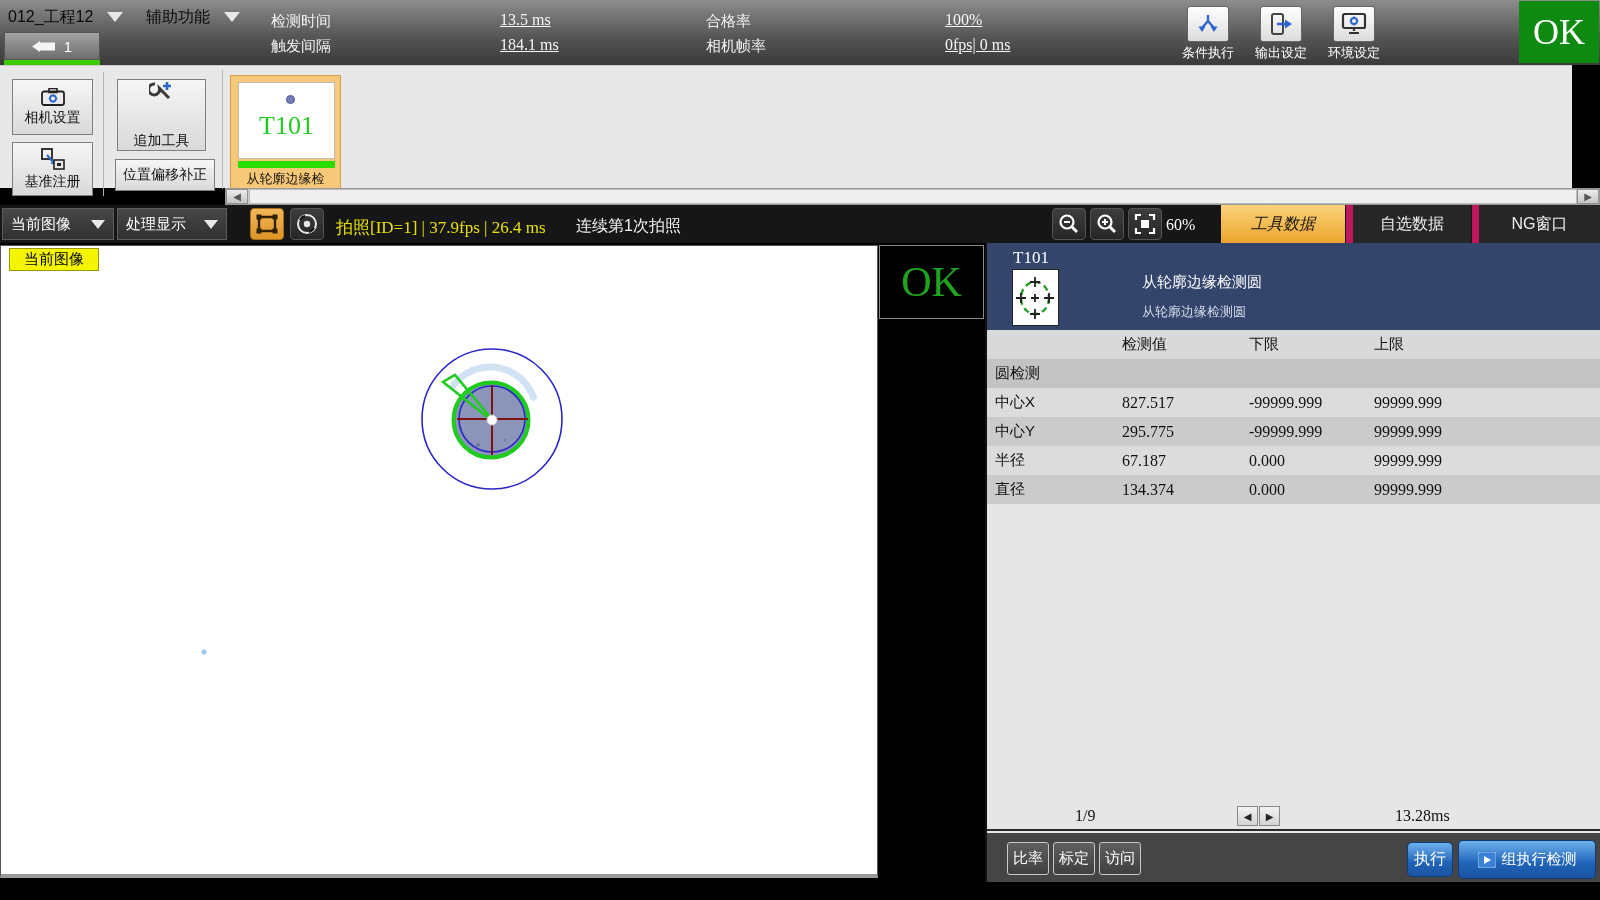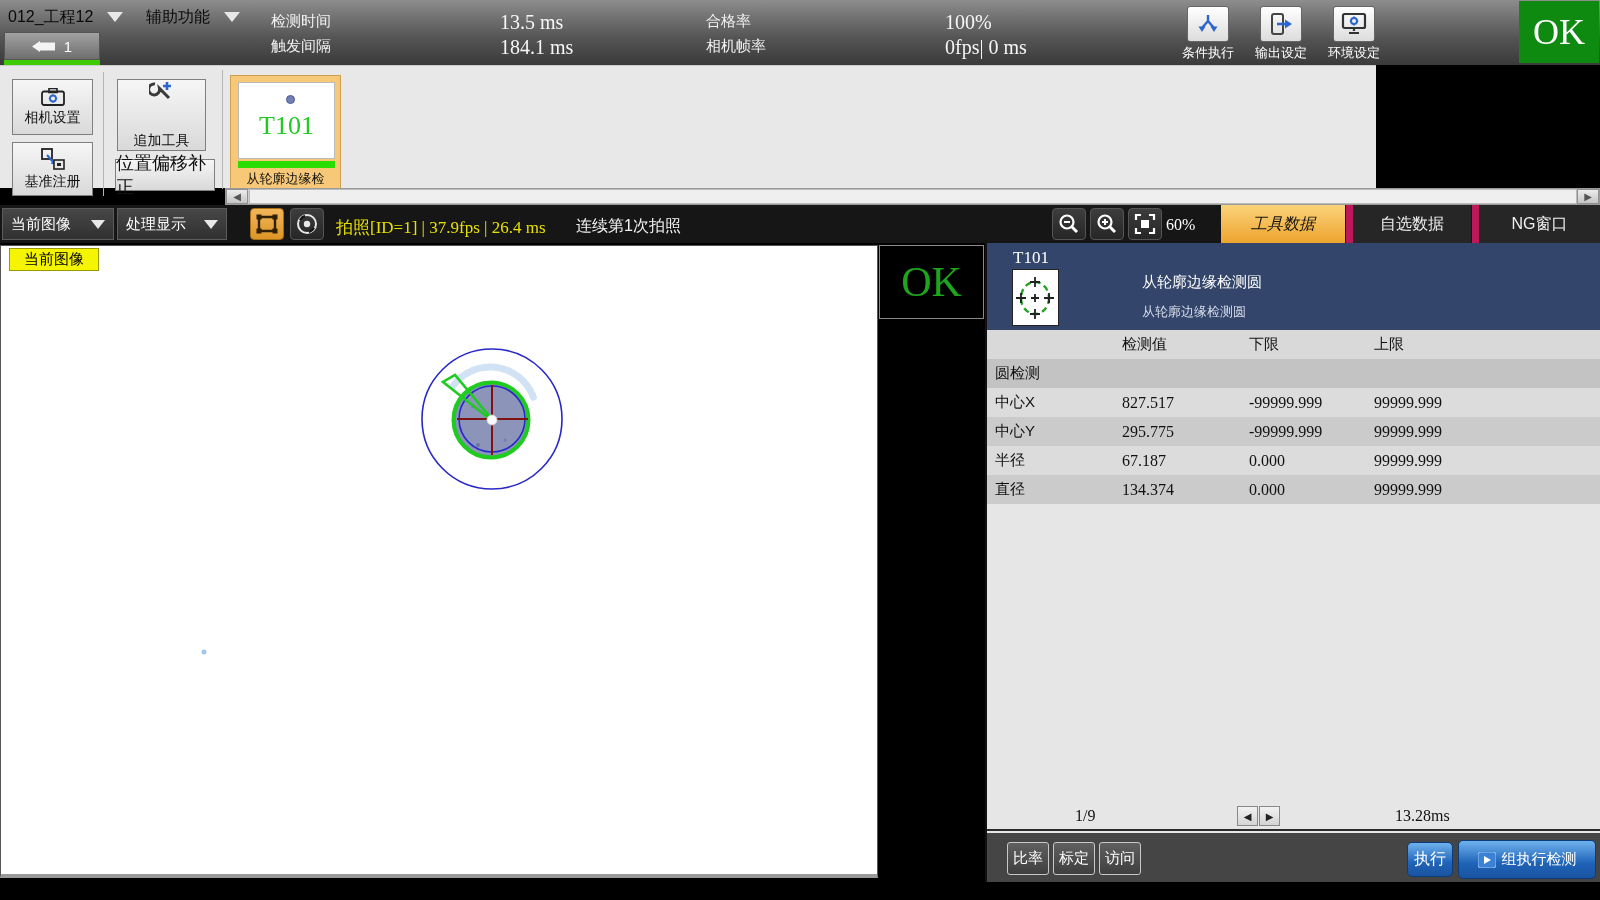--- a/index.html
+++ b/index.html
@@ -14,32 +14,32 @@
     background:linear-gradient(180deg,#8d8d8d 0%,#6f6f6f 30%,#535353 60%,#3a3a3a 100%);padding-left:24px; }
   .top-select { height:30px; display:flex; align-items:center; gap:14px; color:#0a0a0a;
     font-size:16px; padding:0 6px; cursor:pointer; }
   .tri-down { width:0; height:0; border-left:8px solid transparent; border-right:8px solid transparent;
     border-top:10px solid #e8e8e8; }
   #camera-tab { left:4px; top:32px; width:96px; height:28px;
     background:linear-gradient(180deg,#a2a2a2,#6e6e6e); border:1px solid #555;
     display:flex; align-items:center; justify-content:center; gap:6px; color:#fff; font-size:15px; }
   #camera-tab-underline { left:4px; top:60px; width:96px; height:5px; background:#3ecb00; }
   .stat-label { color:#f2f2f2; font-size:15px; }
-  .stat-value { color:#f6f6f6; font-size:20px; font-family:"Liberation Serif",serif; }
+  .stat-value { color:#f6f6f6; font-size:16px; font-family:"Liberation Serif",serif;text-decoration:underline; }
   .top-action { width:76px; text-align:center; }
   .top-action .btnface { width:42px; height:36px; margin:0 auto; background:linear-gradient(#ffffff,#dcdcdc);
     border:1px solid #666; border-radius:3px; display:flex; align-items:center; justify-content:center; cursor:pointer; }
   .top-action .cap { color:#fff; font-size:13px; margin-top:2px; white-space:nowrap; }
   #run-mode-btn { left:1392px; top:7px; width:123px; height:51px; background:rgba(60,60,60,.55);
     border:1px solid #f0f0f0; color:#fff; font-size:17px; display:flex; align-items:center; justify-content:center; cursor:pointer; }
   #global-status { left:1519px; top:1px; width:80px; height:62px; background:#0f8a10;
     color:#fff; font-size:36px; display:flex; align-items:center; justify-content:center; }
 
   
-  #toolstrip { left:0; top:65px; width:1376px; height:123px; background:#e8e8e8; border-top:1px solid #ccc; }
+  #toolstrip { left:0; top:65px; width:1572px; height:123px; background:#e8e8e8; border-top:1px solid #ccc; }
   .tool-btn { background:linear-gradient(#f6f6f6,#d9d9d9); border:1px solid #7f7f7f;
     color:#111; display:flex; flex-direction:column; align-items:center; justify-content:center; gap:3px;
     font-size:14px; cursor:pointer; }
   .vdivider { width:1px; background:#b5b5b5; }
   #tool-tile { left:230px; top:9px; width:111px; height:114px; background:#f7c878; border:1px solid #cf9f54;
     overflow:hidden; cursor:pointer; }
   #tile-thumb { position:absolute; left:7px; top:6px; width:97px; height:77px; background:#fff; border:1px solid #bbb; }
   #tile-id { position:absolute; left:0; top:28px; width:100%; text-align:center; color:#1ecb1e; font-size:26px; }
   #tile-dot { position:absolute; left:47px; top:12px; width:9px; height:9px; border-radius:50%;
     background:#7280b4; border:1px solid #4a57a0; }
@@ -191,21 +191,21 @@
       <span>基准注册</span>
     </div>
     <div class="vdivider abs" style="left:103px;top:6px;height:124px;"></div>
     <div class="tool-btn abs" style="left:117px;top:13px;width:89px;height:72px;gap:32px;">
       <svg width="26" height="26">
         <path d="M6 4 a5.5 5.5 0 1 0 4.5 4.5 L20 18" stroke="#3a3a3a" stroke-width="3" fill="none"></path>
         <path d="M18 2 v8 M14 6 h8" stroke="#2b66cc" stroke-width="2.6"></path>
       </svg>
       <span>追加工具</span>
     </div>
-    <div class="tool-btn abs" style="left:115px;top:93px;width:100px;height:32px;font-size:18px;">
+    <div class="tool-btn abs" style="left:115px;top:93px;width:100px;height:32px;font-size:14px;">
       <span>位置偏移补正</span>
     </div>
     <div class="vdivider abs" style="left:222px;top:4px;height:119px;"></div>
 
     <div id="tool-tile" class="abs">
       <div id="tile-thumb">
         <div id="tile-dot"></div>
         <div id="tile-id" class="serif">T101</div>
       </div>
       <div id="tile-bar"></div>

